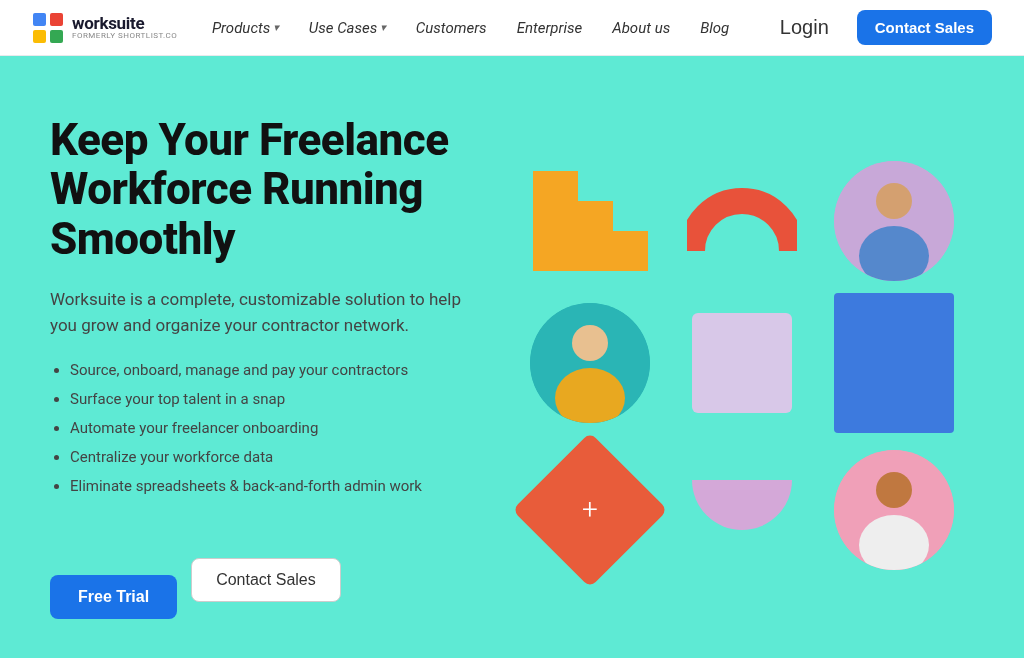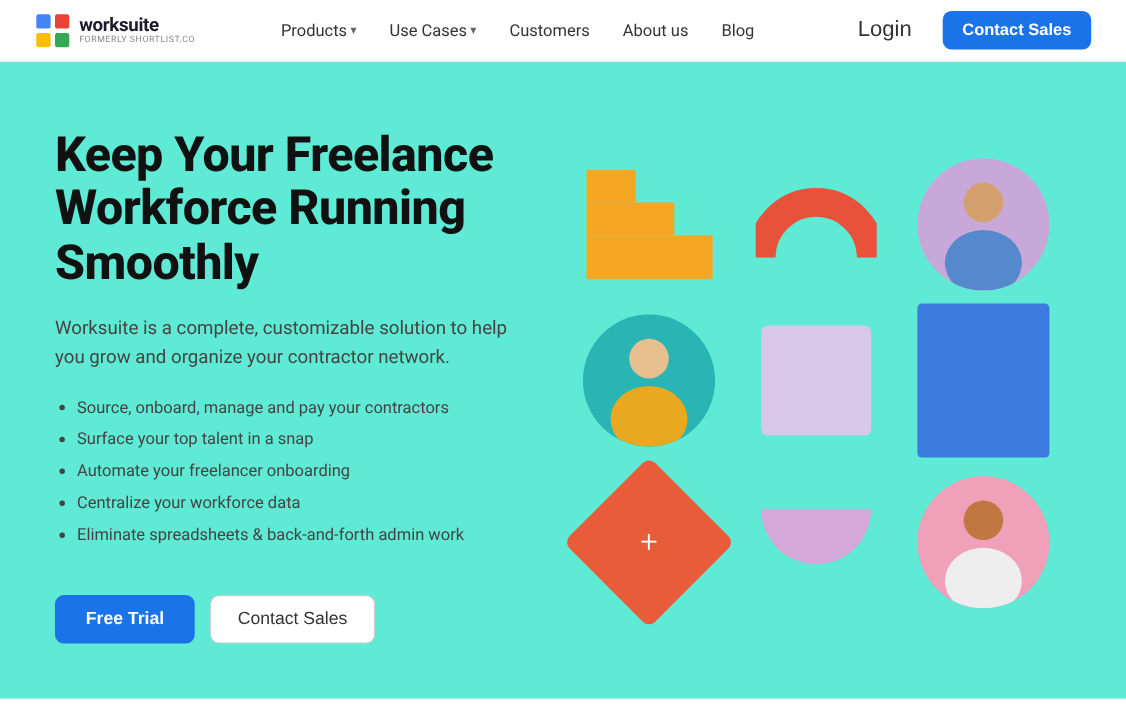--- a/index.html
+++ b/index.html
@@ -9,21 +9,21 @@
     .navbar {
       display: flex; align-items: center; justify-content: space-between;
       padding: 0 32px; height: 56px; background: #fff;
       border-bottom: 1px solid #e8eaed; position: sticky; top: 0; z-index: 100;
     }
     .navbar-logo { display: flex; align-items: center; gap: 8px; cursor: pointer; }
     .logo-icon { width: 32px; height: 32px; }
     .logo-text { display: flex; flex-direction: column; line-height: 1; justify-content: center; }
     .logo-wordmark { font-size: 17px; font-weight: 700; color: #1a1a2e; letter-spacing: -0.3px; }
     .logo-sub { font-size: 8px; color: #888; letter-spacing: 0.5px; text-transform: uppercase; }
-    .navbar-nav { display: flex; align-items: flex-end; gap: 2px; }
+    .navbar-nav { display: flex; align-items: flex-end; gap: 2px; font-style: italic; }
     .nav-item {
       display: flex; align-items: center; gap: 3px;
       padding: 8px 14px; font-size: 15px; color: #333; cursor: pointer;
       border-radius: 6px; white-space: nowrap;
     }
     .nav-chevron { font-size: 11px; color: #666; }
     .navbar-right { display: flex; align-items: center; gap: 12px; }
     .btn-login {
       padding: 8px 16px; font-size: 20px; color: #333; cursor: pointer;
       background: none; border: none; border-radius: 6px;
@@ -45,21 +45,21 @@
       margin-bottom: 22px; letter-spacing: -0.5px;
     }
     .hero-desc {
       font-size: 17px; color: #444; line-height: 1.55; margin-bottom: 22px;
     }
     .hero-bullets { list-style: disc; padding-left: 20px; margin-bottom: 44px; }
     .hero-bullets li { font-size: 15px; color: #444; margin-bottom: 8px; line-height: 1.4; }
     .hero-ctas { display: flex; gap: 14px; align-items: center; }
     .btn-free-trial {
       padding: 13px 28px; font-size: 16px; font-weight: 600;
-      color: #fff; background: #1a73e8; border: none; border-radius: 8px; cursor: pointer;
+      color: #fff; background: #1a73e8; border: none; border-radius: 8px; cursor: pointer; margin-top: 34px;
     }
     .btn-contact-sales-outline {
       padding: 12px 24px; font-size: 16px; font-weight: 500;
       color: #333; background: #fff; border: 1.5px solid #ccc; border-radius: 8px; cursor: pointer;
     }
 
     
     .hero-visuals {
       flex: 1; max-width: 480px; display: grid;
       grid-template-columns: 140px 140px 140px;
@@ -125,20 +125,23 @@
     <div class="nav-item">
       <span>Products</span>
       <span class="nav-chevron">▾</span>
     </div>
     <div class="nav-item">
       <span>Use Cases</span>
       <span class="nav-chevron">▾</span>
     </div>
     <div class="nav-item">
       <span>Customers</span>
+    </div>
+    <div class="nav-item">
+      <span>Enterprise</span>
     </div>
     <div class="nav-item">
       <span>About us</span>
     </div>
     <div class="nav-item">
       <span>Blog</span>
     </div>
   </nav>
 
   <div class="navbar-right">

